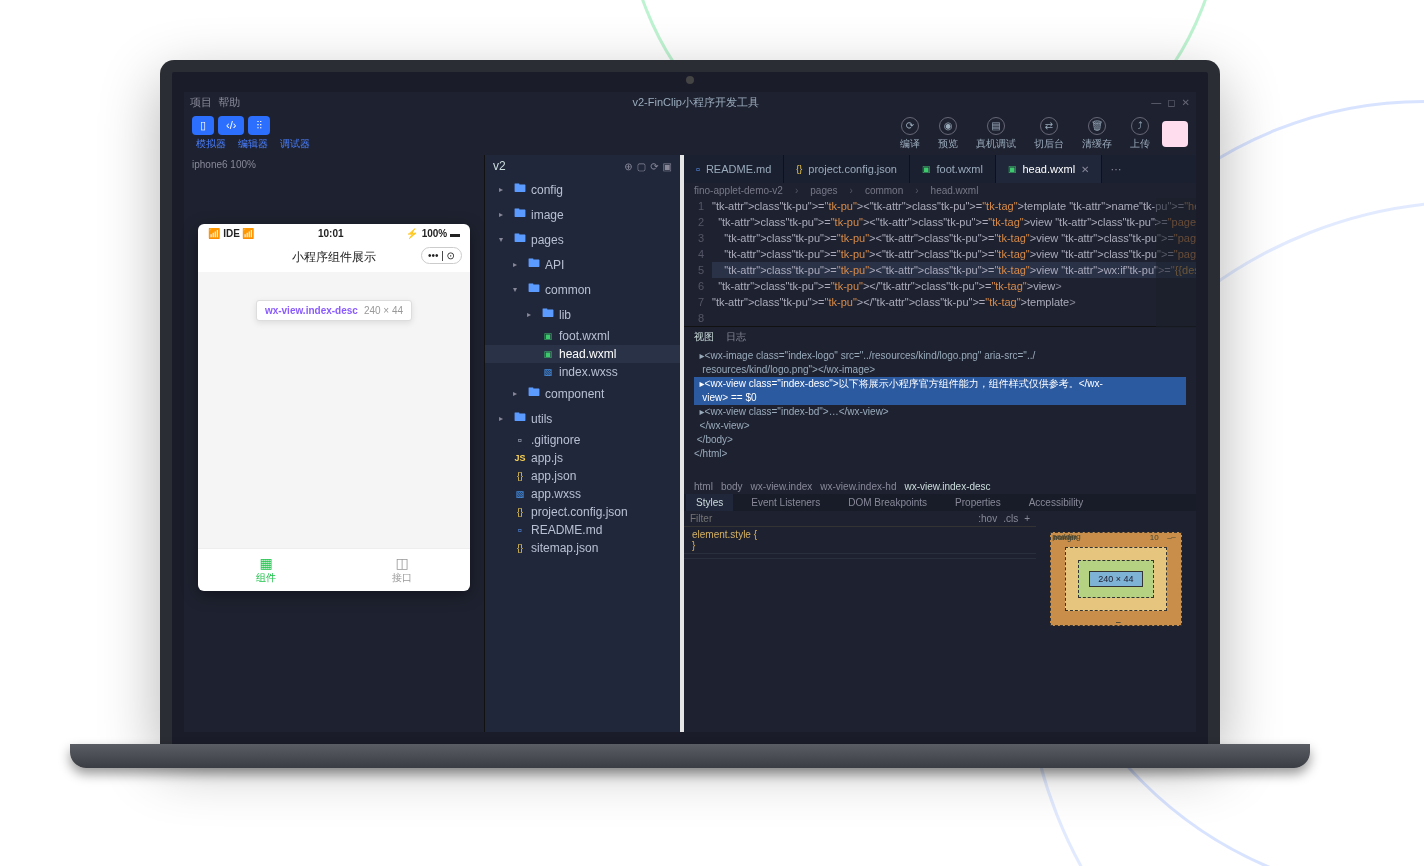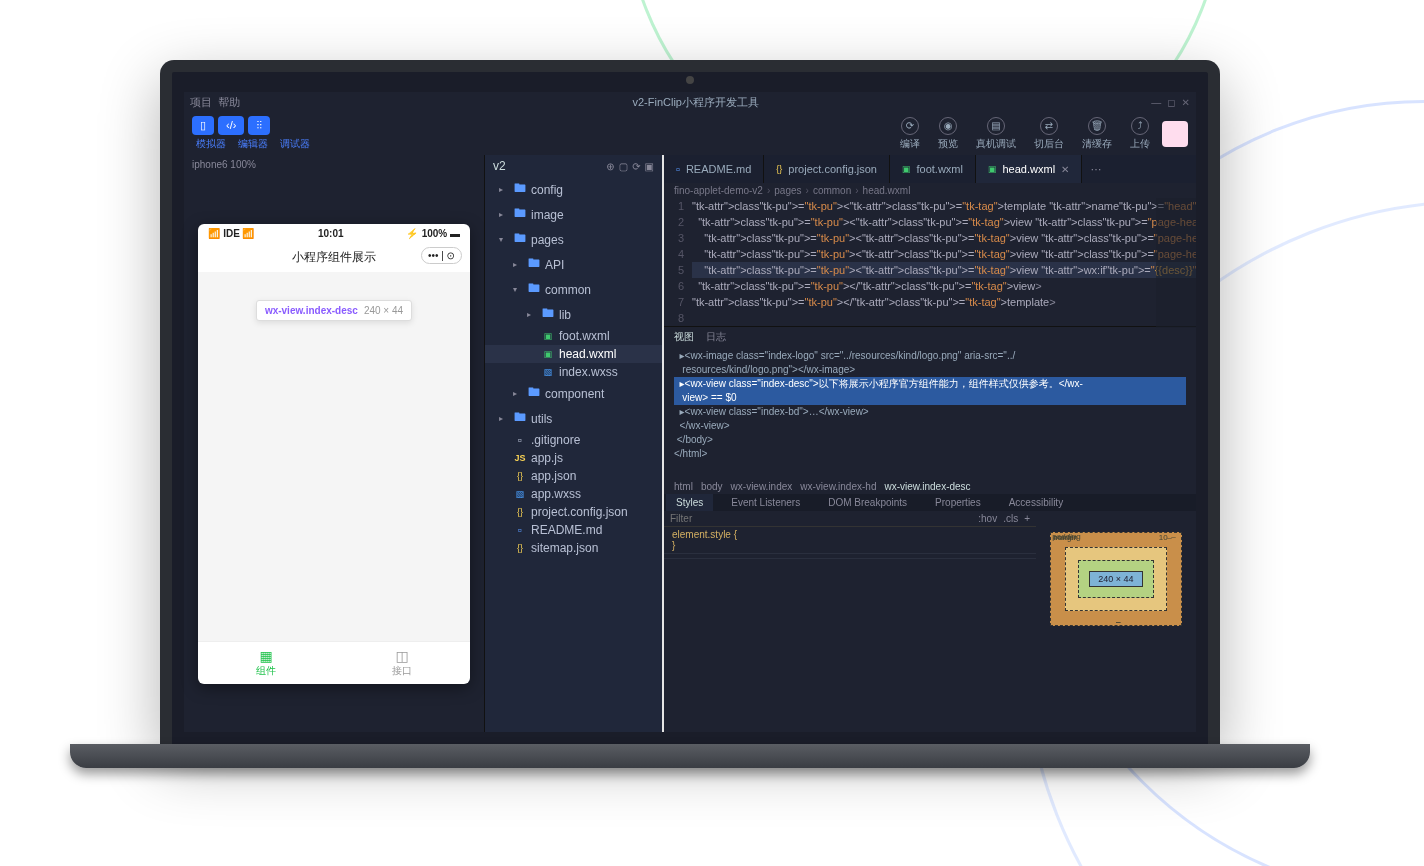--- a/index.html
+++ b/index.html
@@ -33,38 +33,38 @@
 .tool-icon { width: 18px; height: 18px; border: 1px solid #667; border-radius: 50%; display: flex; align-items: center; justify-content: center; font-size: 10px; color: #9ab; }
 .tool-glabel { font-size: 10px; color: #9ab; }
 .avatar { width: 26px; height: 26px; background: #fde; border-radius: 4px; }
 
 
 .main { flex: 1; display: flex; min-height: 0; }
 
 
 .sim-panel { width: 300px; background: #1e2230; display: flex; flex-direction: column; }
 .sim-info { font-size: 10px; color: #889; padding: 4px 8px; }
-.phone { background: #fff; margin: 50px 14px 0; border-radius: 6px; overflow: hidden; color: #222; box-shadow: 0 4px 16px rgba(0,0,0,0.4); height: 460px; display: flex; flex-direction: column; }
+.phone { background: #fff; margin: 50px 14px 0; border-radius: 6px; overflow: hidden; color: #222; box-shadow: 0 4px 16px rgba(0,0,0,0.4); height: 367px; display: flex; flex-direction: column; }
 .phone-status { display: flex; justify-content: space-between; padding: 4px 10px; font-size: 10px; font-weight: 600; }
 .phone-title { text-align: center; font-size: 12px; padding: 6px 0; position: relative; }
 .phone-title .caps { position: absolute; right: 8px; top: 4px; border: 1px solid #ccc; border-radius: 12px; padding: 2px 6px; font-size: 10px; display: flex; gap: 4px; align-items: center; }
 .phone-body { flex: 1; background: #f5f5f5; padding: 8px; overflow: hidden; }
 .inspect-tip { background: #fff; border: 1px solid #ddd; border-radius: 3px; padding: 4px 8px; font-size: 10px; display: flex; gap: 6px; margin: 20px auto 6px; width: fit-content; box-shadow: 0 2px 6px rgba(0,0,0,0.1); }
 .inspect-tip .sel { color: #8a5cff; font-weight: 600; }
 .inspect-tip .dim { color: #999; }
 .desc-box { background: #7bb0ff; color: #fff; font-size: 10px; text-align: center; padding: 8px 6px; margin: 0 16px 14px; border-radius: 2px; outline: 1px dashed #f90; }
 .list-item { background: #fff; margin: 8px 0; padding: 12px 14px; display: flex; justify-content: space-between; align-items: center; font-size: 13px; color: #333; border-radius: 3px; }
 .list-item .ico { color: #aaa; font-size: 14px; }
 .phone-tab { display: flex; border-top: 1px solid #eee; }
 .phone-tab > div { flex: 1; text-align: center; padding: 6px 0; font-size: 10px; }
 .phone-tab .active { color: #1ec24a; }
 .phone-tab .tico { font-size: 14px; display: block; }
 
 
-.tree-panel { width: 180px; background: #20273a; border-left: 1px solid #111; border-right: 2px solid #e5e5e5; display: flex; flex-direction: column; }
+.tree-panel { width: 200px; background: #20273a; border-left: 1px solid #111; border-right: 4px solid #e5e5e5; display: flex; flex-direction: column; }
 .tree-hdr { display: flex; align-items: center; padding: 4px 8px; font-size: 12px; color: #cdd; }
 .tree-hdr .spacer { flex: 1; }
 .tree-hdr span.btn { font-size: 10px; margin-left: 4px; color: #889; cursor: pointer; }
 .tree { flex: 1; overflow: auto; font-size: 12px; color: #b8c0d4; }
 .tree-row { display: flex; align-items: center; padding: 2px 0 2px 4px; gap: 4px; cursor: pointer; }
 .tree-row.sel { background: #2a3248; color: #fff; }
 .tree-row .arrow { width: 10px; font-size: 8px; color: #889; }
 .tree-row .fico { width: 14px; text-align: center; }
 .fico.folder { color: #5b9aff; }
 .fico.file-md { color: #5b9aff; }
@@ -74,21 +74,21 @@
 .fico.file-wxss { color: #4aa0ff; font-size: 9px; }
 .pad1 { padding-left: 14px; } .pad2 { padding-left: 28px; } .pad3 { padding-left: 42px; }
 
 
 .editor-panel { flex: 1; display: flex; flex-direction: column; min-width: 0; }
 .tabs { display: flex; background: #1b2030; height: 28px; align-items: stretch; font-size: 11px; }
 .tab { display: flex; align-items: center; padding: 0 12px; gap: 6px; color: #9ab; border-right: 1px solid #111; cursor: pointer; }
 .tab.active { background: #20273a; color: #fff; }
 .tab .x { color: #889; font-size: 10px; }
 .tab-more { padding: 0 8px; color: #889; display: flex; align-items: center; }
-.breadcrumb { font-size: 10px; color: #778; padding: 2px 10px; display: flex; gap: 4px; }
+.breadcrumb { font-size: 10px; color: #778; padding: 2px 10px; display: flex; gap: 12px; }
 .breadcrumb span.sep { color: #556; }
 .code { font-family: Consolas, Monaco, monospace; font-size: 11px; display: flex; }
 .gutter { width: 28px; text-align: right; color: #556; padding-right: 8px; user-select: none; }
 .gutter div { line-height: 16px; }
 .code-lines { flex: 1; white-space: pre; line-height: 16px; overflow: hidden; }
 .code-lines .hl { background: #2a3248; } .tk-str { color: #d88b4a; } .tk-br { color: #e0a64a; } .tk-pu { color: #889; }
 .minimap { position: absolute; right: 0; top: 0; width: 40px; height: 130px; background: #1a1f2c; opacity: 0.6; }
 
 
 .devtools { flex: none; height: 320px; border-top: 1px solid #111; display: flex; flex-direction: column; background: #1e2230; font-size: 10px; }
@@ -403,21 +403,21 @@
                       <span class="src">
                         <style></span><div class="sel">.index-desc {</div><div><span class="prop">margin-top</span>: <span class="val">10px;</span></div><div><span class="prop">color</span>: <span class="val">▪var(--weui-FG-1);</span></div><div><span class="prop">font-size</span>: <span class="val">14px;</span></div><div class="sel">}</div></div><div class="dt-rule"><span class="src">localfile:/…index.css:2</span><div class="sel">wx-view {</div><div><span class="prop">display</span>: <span class="val">block;</span></div><div class="sel"></div></div></style>
                       </span>
                     </div>
                   </div>
               </div>
               <div class="box-model">
                 <div class="bm">
                   <div class="bm-margin">
                     <span class="bm-lbl" style="top:1px;left:3px">margin</span>
-                    <span class="bm-lbl" style="top:1px;right:14px">10</span>
+                    <span class="bm-lbl" style="top:1px;right:23px">10</span>
                     <div class="bm-border">
                       <span class="bm-lbl" style="top:1px;left:3px">border</span>
                       <span class="bm-lbl" style="top:1px;right:10px">–</span>
                       <div class="bm-padding">
                         <span class="bm-lbl" style="top:0;left:2px">padding</span>
                         <span class="bm-lbl" style="top:0;right:6px">–</span>
                         <div class="bm-content">240 × 44</div>
                         <span class="bm-lbl" style="bottom:0;left:50%">–</span>
                       </div>
                       <span class="bm-lbl" style="bottom:0;left:50%">–</span>

